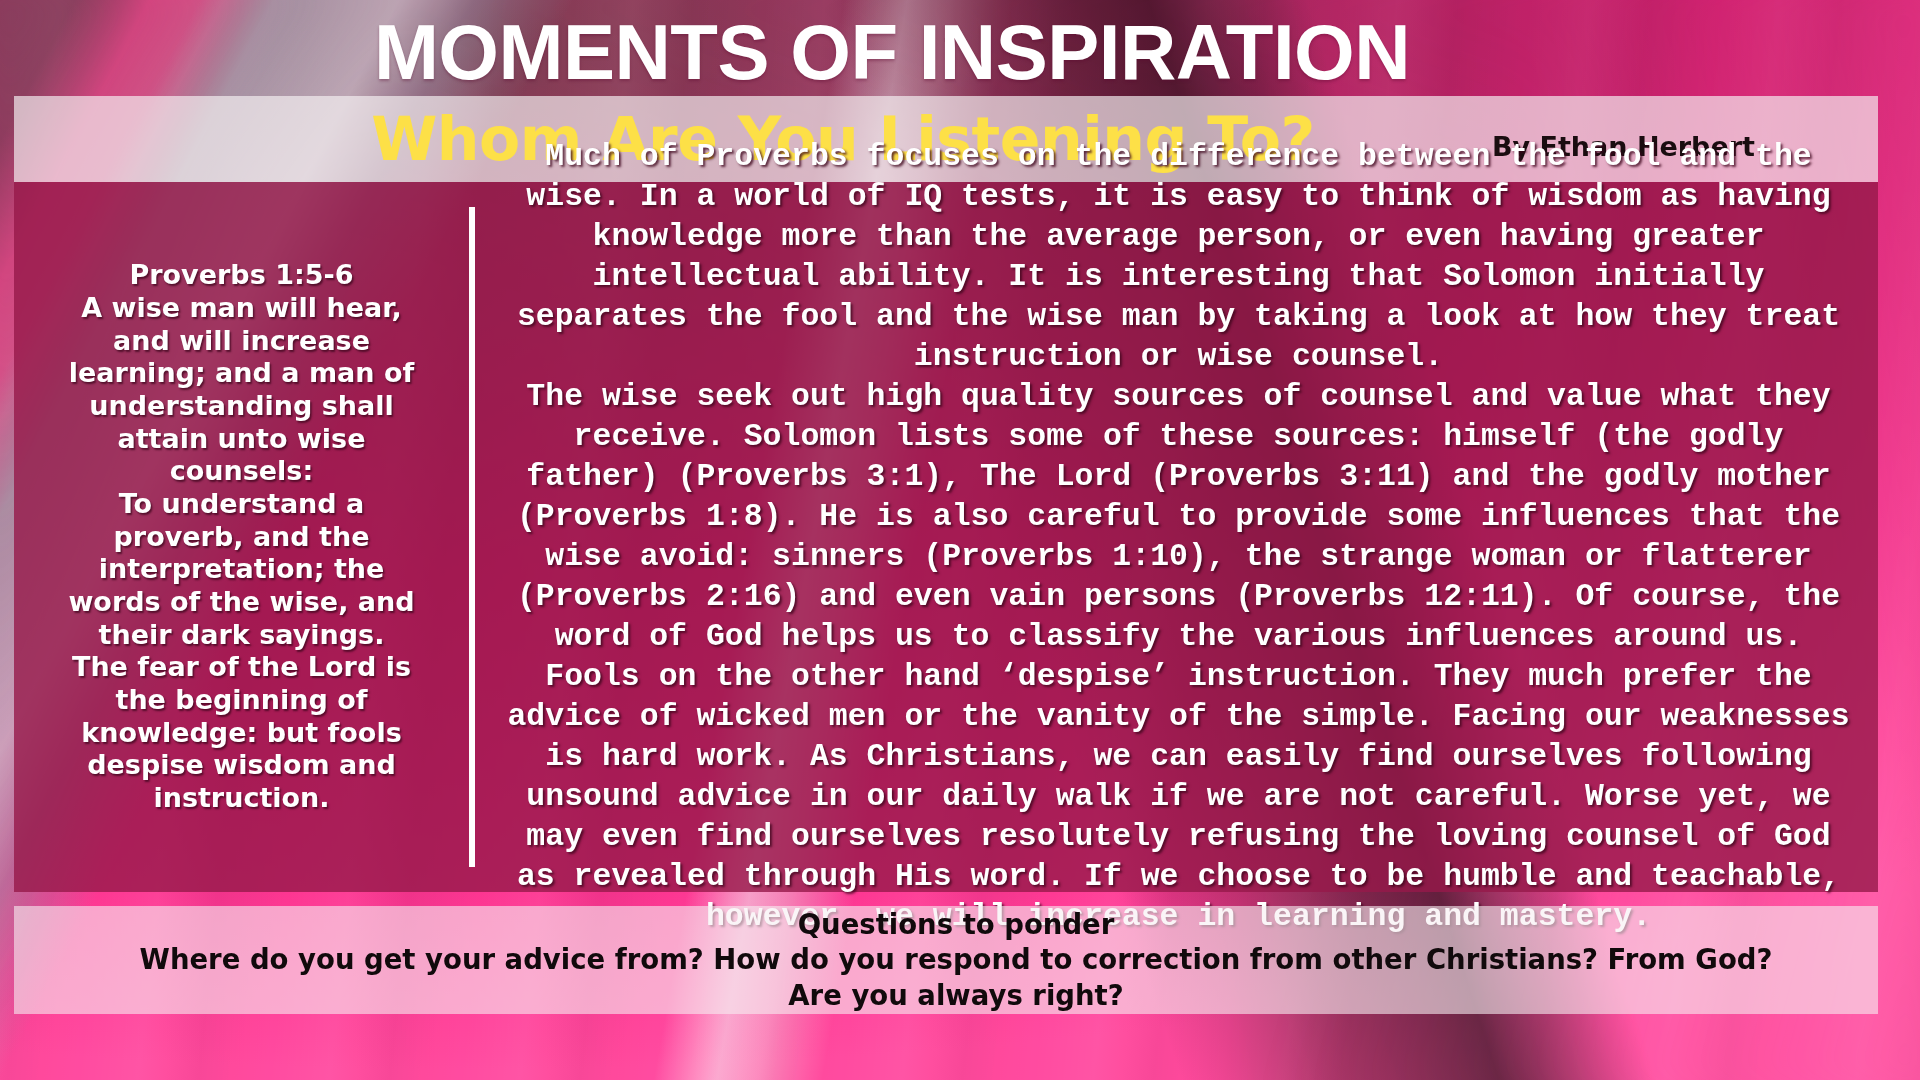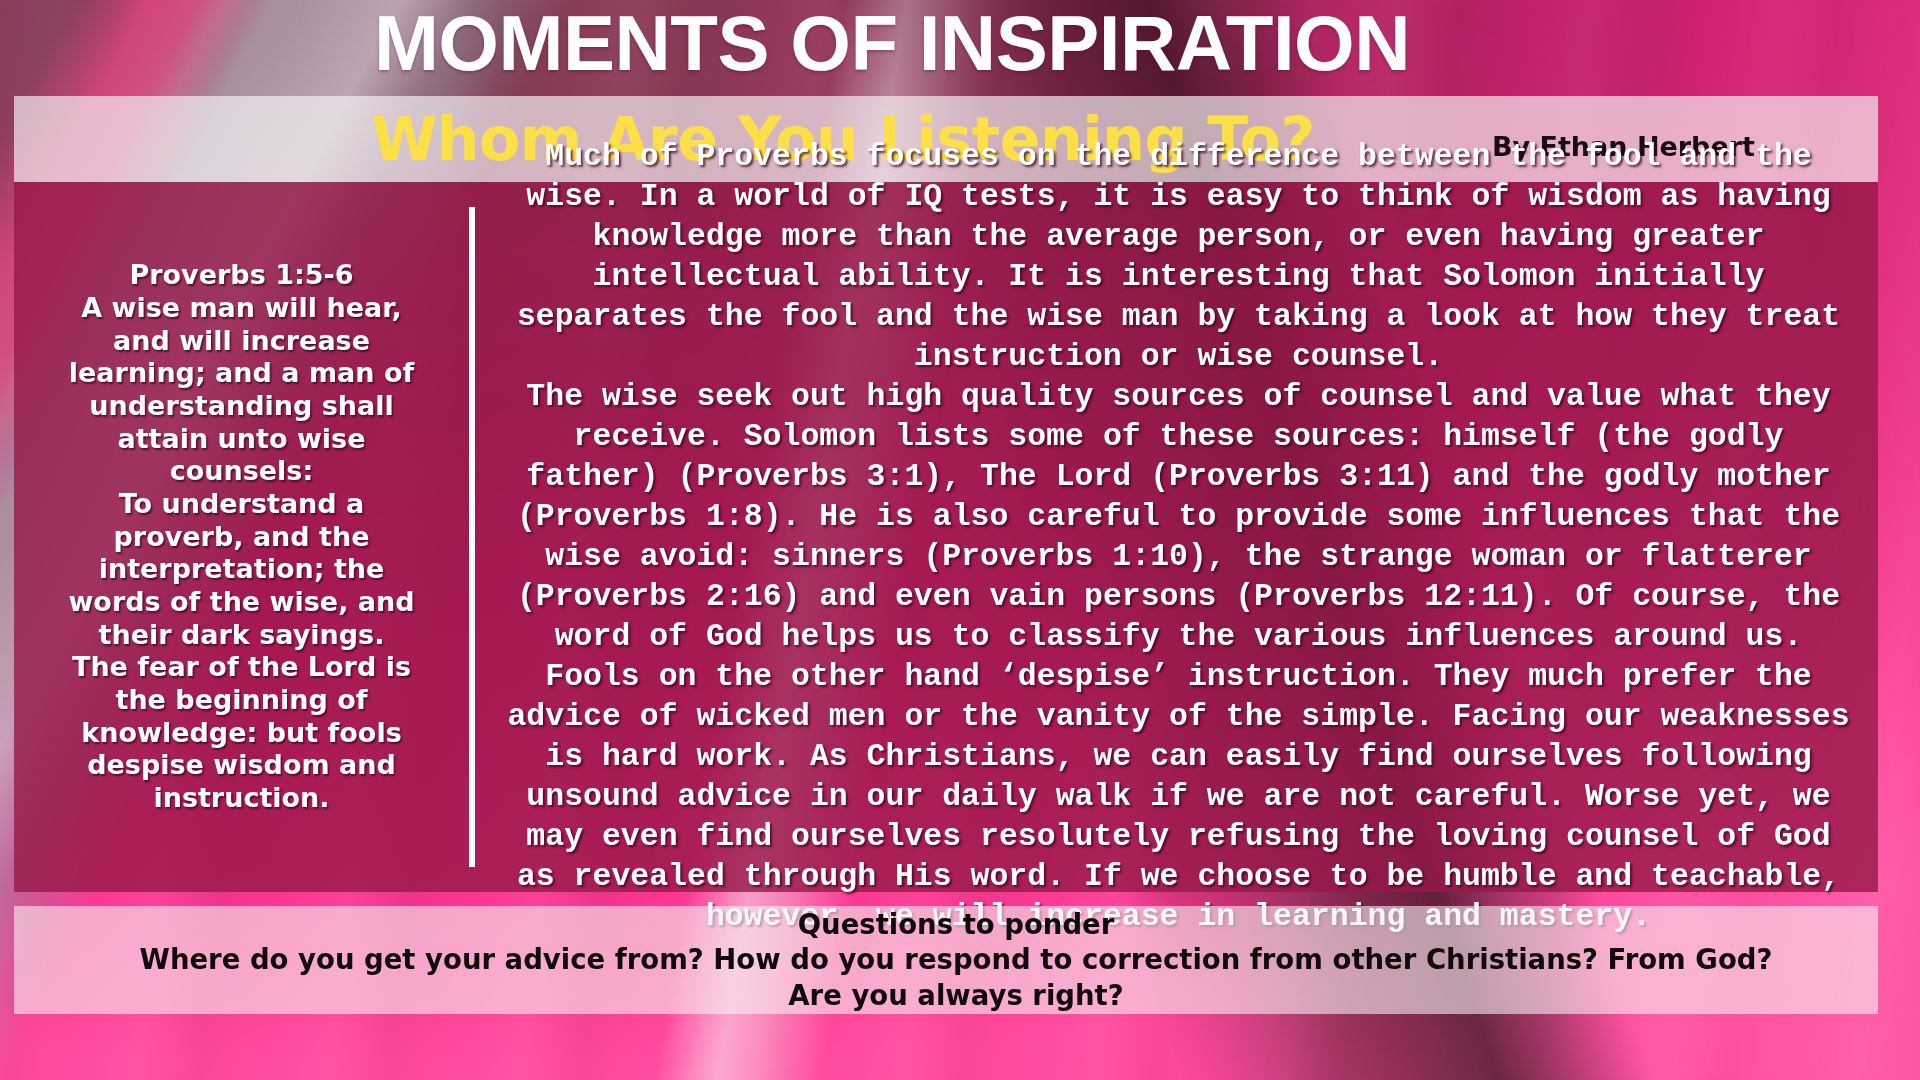--- a/index.html
+++ b/index.html
@@ -89,21 +89,21 @@
   }
 
   
   #title-bar {
     position: absolute;
     left: 0;
     top: 4px;
     width: 1784px;
     height: 96px;
     display: flex;
-    align-items: flex-start;
+    align-items: center;
     justify-content: center;
   }
   #main-title {
     color: #ffffff;
     font-family: "Liberation Sans", sans-serif;
     font-weight: 700;
     font-size: 78px;
     line-height: 1;
     letter-spacing: -0.5px;
     white-space: nowrap;

